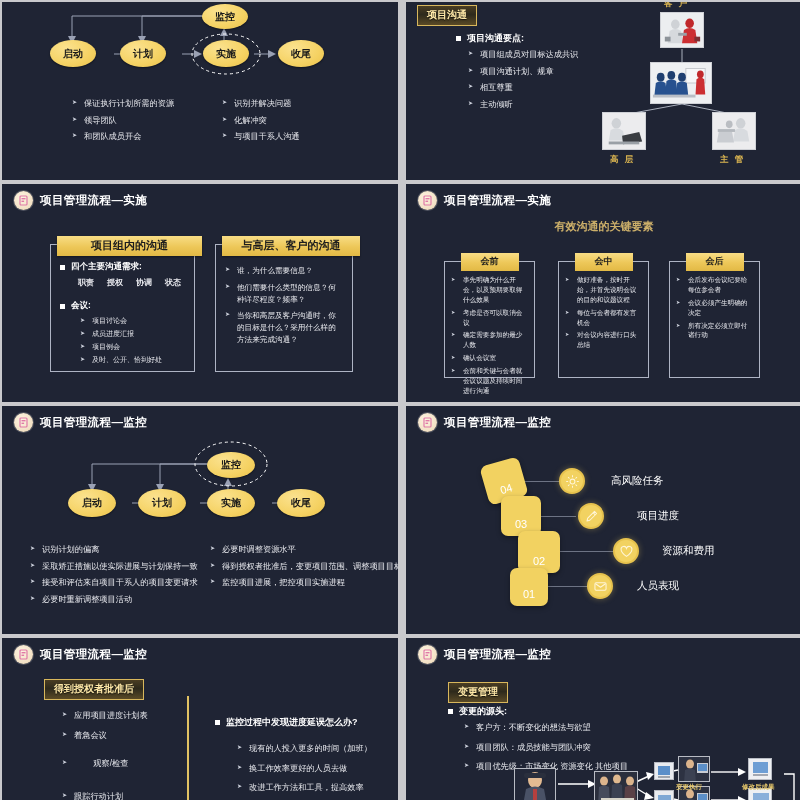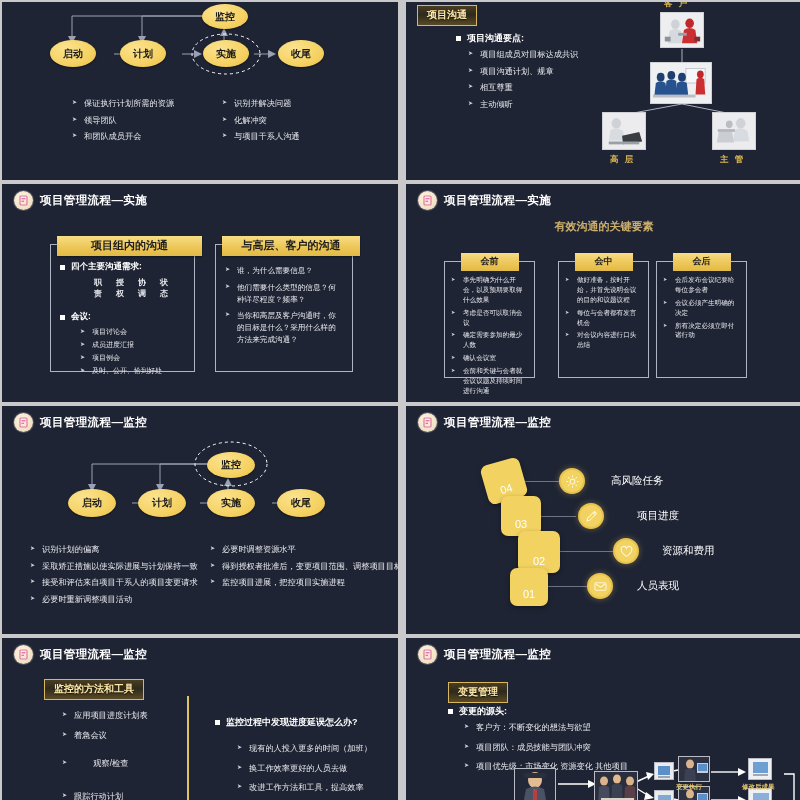--- a/index.html
+++ b/index.html
@@ -256,21 +256,21 @@
           <rect x="3.5" y="5.6" width="2.6" height="1.4" fill="#e07aa8"></rect>
         </svg>
       </span>
       <span class="slide-title">项目管理流程—实施</span>
     </div>
 
     <div class="framebox" style="position:absolute;left:48px;top:60px;width:145px;height:128px;">
       <div class="framecap">项目组内的沟通</div>
       <div class="framebody">
         <div class="sq-li" style="font-size:8.5px;">四个主要沟通需求:</div>
-        <div style="display:flex;gap:13px;padding-left:18px;margin:4px 16px 12px;color:#e8e9ee;font-size:8px;font-weight:bold;">
+        <div style="display:flex;gap:13px;padding-left:18px;margin:4px 0 12px;color:#e8e9ee;font-size:8px;font-weight:bold;">
           <span>职责</span>
           <span>授权</span>
           <span>协调</span>
           <span>状态</span>
         </div>
         <div class="sq-li" style="font-size:8.5px;">会议:</div>
         <ul style="padding-left:20px;margin-top:4px;">
           <li class="arr-li" style="font-size:7px;margin-bottom:2px;">项目讨论会</li>
           <li class="arr-li" style="font-size:7px;margin-bottom:2px;">成员进度汇报</li>
           <li class="arr-li" style="font-size:7px;margin-bottom:2px;">项目例会</li>
@@ -318,21 +318,21 @@
 
     <div class="framebox" style="position:absolute;left:152px;top:77px;width:91px;height:117px;">
       <div class="mtg-cap">会中</div>
       <ul style="padding:13px 6px 0 6px;">
         <li class="arr-li mtg-li">做好准备，按时开始，并首先说明会议的目的和议题议程</li>
         <li class="arr-li mtg-li">每位与会者都有发言机会</li>
         <li class="arr-li mtg-li">对会议内容进行口头总结</li>
       </ul>
     </div>
 
-    <div class="framebox" style="position:absolute;left:250px;top:77px;width:91px;height:117px;">
+    <div class="framebox" style="position:absolute;left:263px;top:77px;width:91px;height:117px;">
       <div class="mtg-cap">会后</div>
       <ul style="padding:13px 6px 0 6px;">
         <li class="arr-li mtg-li">会后发布会议纪要给每位参会者</li>
         <li class="arr-li mtg-li">会议必须产生明确的决定</li>
         <li class="arr-li mtg-li">所有决定必须立即付诸行动</li>
       </ul>
     </div>
   </div>
 
   <div class="panel">
@@ -451,21 +451,21 @@
         <svg width="11" height="11" viewBox="0 0 11 11">
           <rect x="2" y="1" width="7" height="9" rx="1" fill="none" stroke="#e07aa8" stroke-width="1.2"></rect>
           <rect x="3.5" y="3" width="4" height="1.4" fill="#e07aa8"></rect>
           <rect x="3.5" y="5.6" width="2.6" height="1.4" fill="#e07aa8"></rect>
         </svg>
       </span>
       <span class="slide-title">项目管理流程—监控</span>
     </div>
 
     <div style="position:absolute;left:42px;top:40px;">
-      <span class="gold-badge">监控的方法和工具</span>
+      <span class="gold-badge">得到授权者批准后</span>
     </div>
 
     <ul style="position:absolute;left:60px;top:72px;">
       <li class="arr-li" style="margin-bottom:7px;">应用项目进度计划表</li>
       <li class="arr-li" style="margin-bottom:16px;">着急会议</li>
       <li class="arr-li" style="margin-bottom:20px;text-align:center;">观察/检查</li>
       <li class="arr-li" style="margin-bottom:23px;">跟踪行动计划</li>
       <li class="arr-li" style="margin-bottom:7px;">定期反馈及报告</li>
     </ul>
 

